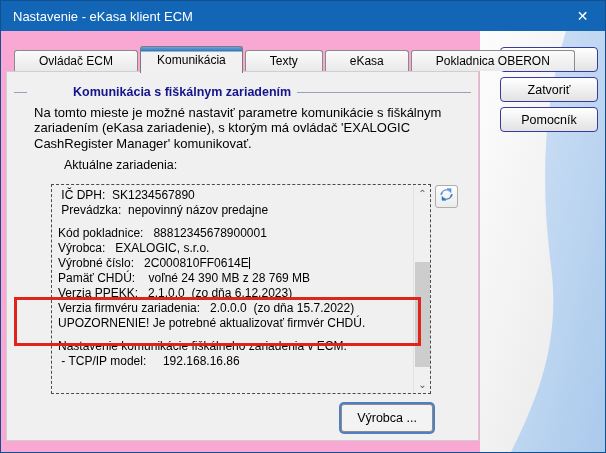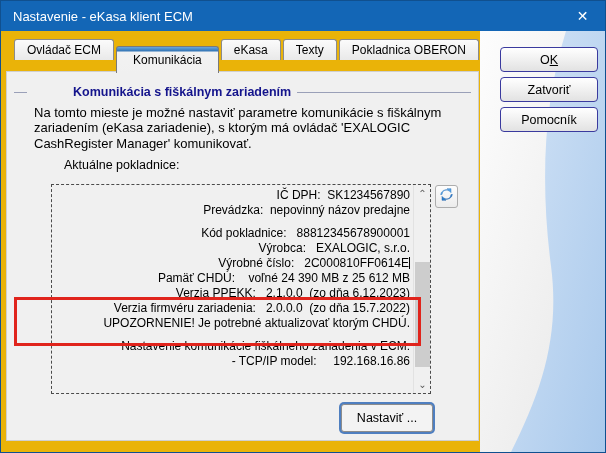--- a/index.html
+++ b/index.html
@@ -1,43 +1,43 @@
 <!DOCTYPE html>
 <html><head>
 <meta charset="utf-8">
 <style>
   * { margin:0; padding:0; box-sizing:border-box; }
   html,body { background:#cfd8e2; font-family:"Liberation Sans", sans-serif; }
   .window {
-    position:relative; width:606px; height:453px; background:#eab308;
+    position:relative; width:606px; height:453px; background:#f9a8d4;
     border:1px solid #10508f; overflow:hidden;
   }
   
   .titlebar {
     position:absolute; left:0; top:0; width:100%; height:30px;
     background:#1366b6; color:#fff; display:flex; align-items:center;
     font-size:13px; padding-left:12px;
   }
   .close-btn {
     position:absolute; right:0; top:0; width:45px; height:30px;
     display:flex; align-items:center; justify-content:center;
     color:#fff; font-size:14px; cursor:pointer;
   }
   
   .tab-bar {
     position:absolute; left:13px; top:44px; height:27px;
     display:flex; align-items:flex-end; z-index:3;
   }
   .tab {
-    height:21px; padding:0 12px; margin-right:2px;
+    height:21px; padding:0 24px; margin-right:2px;
     border:1px solid #8b8b8b; border-bottom:none;
     border-radius:3px 3px 0 0;
     background:linear-gradient(180deg,#fbfbfb,#e9e9e9);
     font-size:12px; color:#000; display:flex; align-items:center;
-    cursor:pointer; margin-bottom:12px;
+    cursor:pointer; margin-bottom:1px;
   }
   .tab.active {
     height:27px; margin-bottom:-1px; padding:0 16px;
     background:linear-gradient(180deg,#6aa6de 0px,#3476b6 4px,#f2f2f2 5px,#f0f0f0 100%);
     border-color:#7a7a7a; z-index:4;
   }
   
   .tabpanel {
     position:absolute; left:5px; top:70px; width:473px; height:370px;
     border:1px solid #cfcfcf; background:#f0f0f0; z-index:1;
@@ -55,21 +55,21 @@
   }
   .settings-label {
     position:absolute; left:63px; top:157px; font-size:12.5px; color:#000; z-index:2;
   }
   
   .console {
     position:absolute; left:50px; top:183px; width:380px; height:210px;
     border:1px dashed #4a4a4a; background:#f0f0f0; z-index:2; cursor:text;
   }
   .console-lines { position:absolute; left:6px; top:3px; right:20px; }
-  .console-line { height:15px; font-size:12px; line-height:15px; white-space:pre; color:#000;text-align:right; }
+  .console-line { height:15px; font-size:12px; line-height:15px; white-space:pre; color:#000; }
   .console-line.blank { height:8px; }
   .caret { display:inline-block; width:1px; height:12px; background:#000; vertical-align:-2px; }
   
   .vscroll {
     position:absolute; top:0; right:0; bottom:0; width:17px;
     background:#f0f0f0; border-left:1px solid #e2e2e2;
   }
   .vscroll .arrow {
     position:absolute; left:0; width:17px; height:17px; color:#5a5a5a;
     font-size:10px; display:flex; align-items:center; justify-content:center; cursor:pointer;
@@ -114,49 +114,49 @@
 <div class="window">
 
   <div class="titlebar">
     <span>Nastavenie - eKasa klient ECM</span>
     <span class="close-btn">✕</span>
   </div>
 
   <div class="tab-bar">
       <div class="tab">Ovládač ECM</div>
       <div class="tab active">Komunikácia</div>
+      <div class="tab">Texty</div>
       <div class="tab">eKasa</div>
-      <div class="tab">Texty</div>
       <div class="tab">Pokladnica OBERON</div>
     </div>
 
   <div class="tabpanel"></div>
 
   <div class="group-header">
     <span class="dash"></span>
     <span class="gtitle">Komunikácia s fiškálnym zariadením</span>
     <span class="line"></span>
   </div>
 
   <div class="description">Na tomto mieste je možné nastaviť parametre komunikácie s fiškálnym zariadením (eKasa zariadenie), s ktorým má ovládač 'EXALOGIC CashRegister Manager' komunikovať.</div>
 
-  <div class="settings-label">Aktuálne pokladnice:</div>
+  <div class="settings-label">Aktuálne zariadenia:</div>
 
   <div class="console">
     <div class="console-lines">
         <div class="console-line"> IČ DPH:  SK1234567890</div>
         <div class="console-line"> Prevádzka:  nepovinný názov predajne</div>
         <div class="console-line blank"></div>
         <div class="console-line">Kód pokladnice:   88812345678900001</div>
         <div class="console-line">Výrobca:   EXALOGIC, s.r.o.</div>
         <div class="console-line">Výrobné číslo:   2C000810FF0614E<span class="caret"></span></div>
-        <div class="console-line">Pamäť CHDÚ:    voľné 24 390 MB z 25 612 MB</div>
+        <div class="console-line">Pamäť CHDÚ:    voľné 24 390 MB z 28 769 MB</div>
         <div class="console-line">Verzia PPEKK:   2.1.0.0  (zo dňa 6.12.2023)</div>
         <div class="console-line">Verzia firmvéru zariadenia:   2.0.0.0  (zo dňa 15.7.2022)</div>
-        <div class="console-line">UPOZORNENIE! Je potrebné aktualizovať ktorým CHDÚ.</div>
+        <div class="console-line">UPOZORNENIE! Je potrebné aktualizovať firmvér CHDÚ.</div>
         <div class="console-line blank"></div>
         <div class="console-line">Nastavenie komunikácie fiškálneho zariadenia v ECM:</div>
         <div class="console-line"> - TCP/IP model:     192.168.16.86</div>
       </div>
     <div class="vscroll">
       <div class="arrow up">⌃</div>
       <div class="thumb"></div>
       <div class="arrow down">⌄</div>
     </div>
   </div>
@@ -165,21 +165,21 @@
 
   <div class="refresh-btn">
     <span>
       <svg width="15" height="15" viewBox="0 0 16 16">
         <path d="M3.2 8a4.8 4.8 0 0 1 8.2-3.4L12.8 6V1.8H8.6l1.6 1.5A6.3 6.3 0 0 0 1.7 8z" fill="#56a5e8" stroke="#2d77c0" stroke-width="0.5"></path>
         <path d="M12.8 8a4.8 4.8 0 0 1-8.2 3.4L3.2 10v4.2h4.2l-1.6-1.5A6.3 6.3 0 0 0 14.3 8z" fill="#2b80d0" stroke="#1d5fa8" stroke-width="0.5"></path>
       </svg>
     </span>
   </div>
 
-  <button class="configure-btn">Nastaviť ...</button>
+  <button class="configure-btn">Výrobca ...</button>
 
   <div class="side-panel">
     <svg class="bg" width="127" height="423" viewBox="0 0 127 423">
       <defs>
         <linearGradient id="gw" x1="0" y1="0" x2="1" y2="1">
           <stop offset="0" stop-color="#fdfdfd"></stop>
             <stop offset="1" stop-color="#e6e6e6"></stop>
         </linearGradient>
         <linearGradient id="gb" x1="0" y1="0" x2="1" y2="1">
           <stop offset="0" stop-color="#d4e4f6"></stop>

